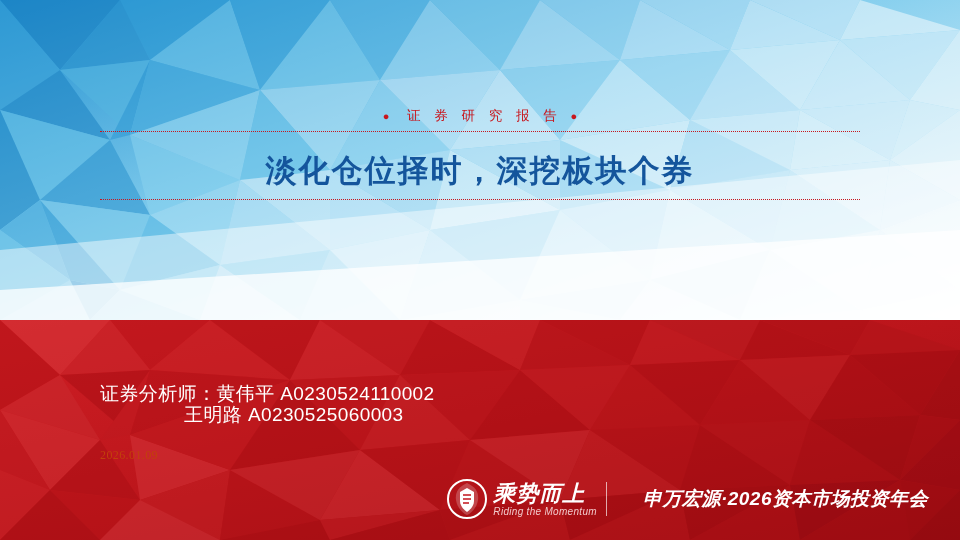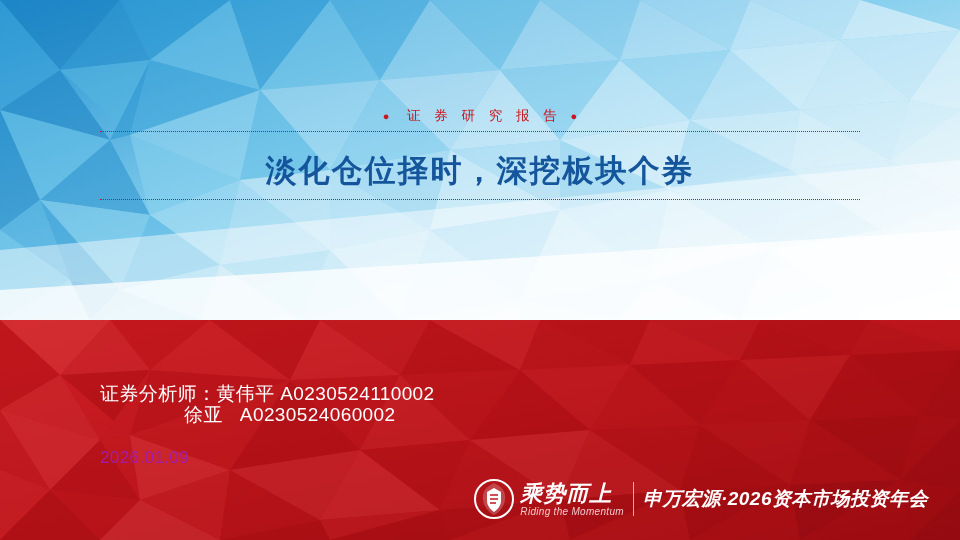--- a/index.html
+++ b/index.html
@@ -126,24 +126,25 @@
   }
   .analysts .indent {
     display: inline-block;
     width: 84px;
   }
   .date {
     position: absolute;
     left: 100px;
     top: 448px;
     z-index: 6;
-    color: #a21caf;
-    font-size: 17px;
+    color: #c2410c;
+    font-size: 12px;
     letter-spacing: 0.4px;
     white-space: nowrap;
+    font-family: Liberation Serif, serif;
   }
 
   
   .logo-lockup {
     position: absolute;
     right: 32px;
     bottom: 18px;
     height: 46px;
     display: flex;
     align-items: center;
@@ -181,20 +182,21 @@
   .logo-divider {
     width: 1px;
     height: 34px;
     background: rgba(255,255,255,0.65);
     margin-right: 9px;
   }
   .logo-right {
     display: flex;
     flex-direction: row;
     justify-content: center;
+    margin-left: 27px;
   }
   .logo-right-zh {
     font-size: 19px;
     font-weight: bold;
     color: #ffffff;
     letter-spacing: 0.5px;
     line-height: 22px;
     font-style: italic;
     white-space: nowrap;
   }
@@ -411,21 +413,21 @@
         <polygon points="910,220 960,170 960,220" fill="#8e080d"></polygon>
       </g>
     </svg>
   </div>
 
   <div class="analysts">
     <div class="row">
       <span class="label">证券分析师：</span><span>黄伟平</span>&nbsp;<span>A0230524110002</span>
     </div>
     <div class="row">
-      <span class="indent"></span><span>徐亚</span>&nbsp;&nbsp;&nbsp;<span>A0230524060002</span>
+      <span class="indent"></span><span>王明路</span>&nbsp;<span>A0230525060003</span>
     </div>
   </div>
 
   <div class="date">2026.01.09</div>
 
   <div class="logo-lockup">
     <svg class="logo-mark" viewBox="0 0 40 40">
       <circle cx="20" cy="20" r="19" fill="none" stroke="#ffffff" stroke-width="2"></circle>
       <path d="M20 4 C11 8 8 14 9 21 C10 28 15 34 20 36 C25 34 30 28 31 21 C32 14 29 8 20 4 Z" fill="#ffffff" opacity="0.22"></path>
       <path d="M13 13 L20 9 L27 13 L27 22 C27 27 23 31 20 33 C17 31 13 27 13 22 Z" fill="#ffffff"></path>

